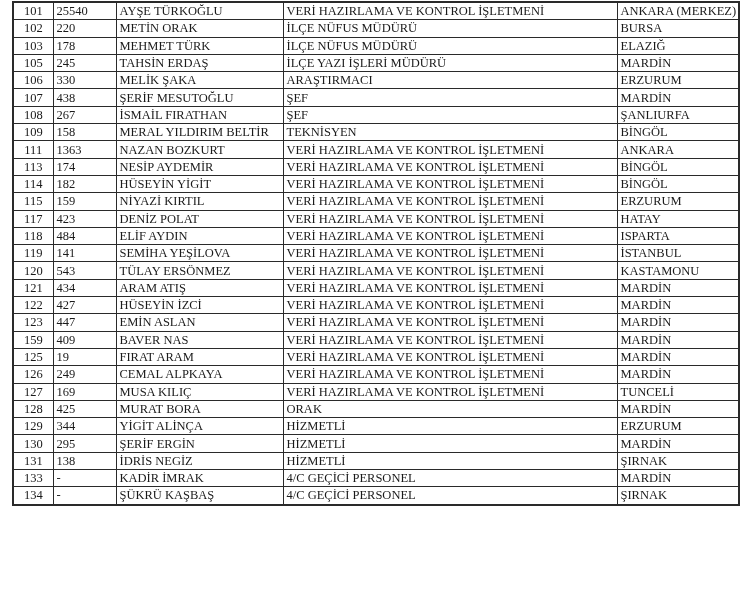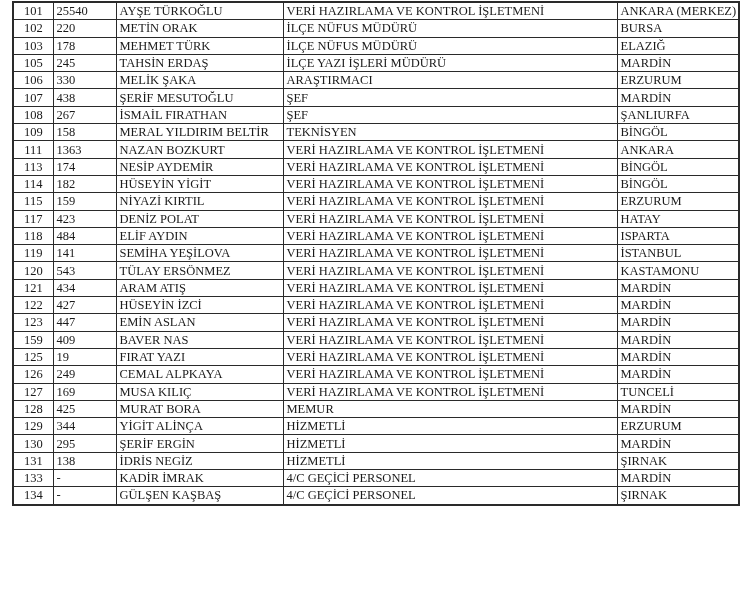--- a/index.html
+++ b/index.html
@@ -175,21 +175,21 @@
         <tr>
           <td class="c-no">159</td>
           <td class="c-reg">409</td>
           <td class="c-name">BAVER NAS</td>
           <td class="c-title">VERİ HAZIRLAMA VE KONTROL İŞLETMENİ</td>
           <td class="c-city">MARDİN</td>
         </tr>
         <tr>
           <td class="c-no">125</td>
           <td class="c-reg">19</td>
-          <td class="c-name">FIRAT YAZI</td>
+          <td class="c-name">FIRAT ARAM</td>
           <td class="c-title">VERİ HAZIRLAMA VE KONTROL İŞLETMENİ</td>
           <td class="c-city">MARDİN</td>
         </tr>
         <tr>
           <td class="c-no">126</td>
           <td class="c-reg">249</td>
           <td class="c-name">CEMAL ALPKAYA</td>
           <td class="c-title">VERİ HAZIRLAMA VE KONTROL İŞLETMENİ</td>
           <td class="c-city">MARDİN</td>
         </tr>
@@ -197,21 +197,21 @@
           <td class="c-no">127</td>
           <td class="c-reg">169</td>
           <td class="c-name">MUSA KILIÇ</td>
           <td class="c-title">VERİ HAZIRLAMA VE KONTROL İŞLETMENİ</td>
           <td class="c-city">TUNCELİ</td>
         </tr>
         <tr>
           <td class="c-no">128</td>
           <td class="c-reg">425</td>
           <td class="c-name">MURAT BORA</td>
-          <td class="c-title">MEMUR</td>
+          <td class="c-title">ORAK</td>
           <td class="c-city">MARDİN</td>
         </tr>
         <tr>
           <td class="c-no">129</td>
           <td class="c-reg">344</td>
           <td class="c-name">YİGİT ALİNÇA</td>
           <td class="c-title">HİZMETLİ</td>
           <td class="c-city">ERZURUM</td>
         </tr>
         <tr>
@@ -231,19 +231,19 @@
         <tr>
           <td class="c-no">133</td>
           <td class="c-reg">-</td>
           <td class="c-name">KADİR İMRAK</td>
           <td class="c-title">4/C GEÇİCİ PERSONEL</td>
           <td class="c-city">MARDİN</td>
         </tr>
         <tr>
           <td class="c-no">134</td>
           <td class="c-reg">-</td>
-          <td class="c-name">GÜLŞEN KAŞBAŞ</td>
+          <td class="c-name">ŞÜKRÜ KAŞBAŞ</td>
           <td class="c-title">4/C GEÇİCİ PERSONEL</td>
           <td class="c-city">ŞIRNAK</td>
         </tr>
       </tbody>
   </table>
 </div>
 
 </body></html>

